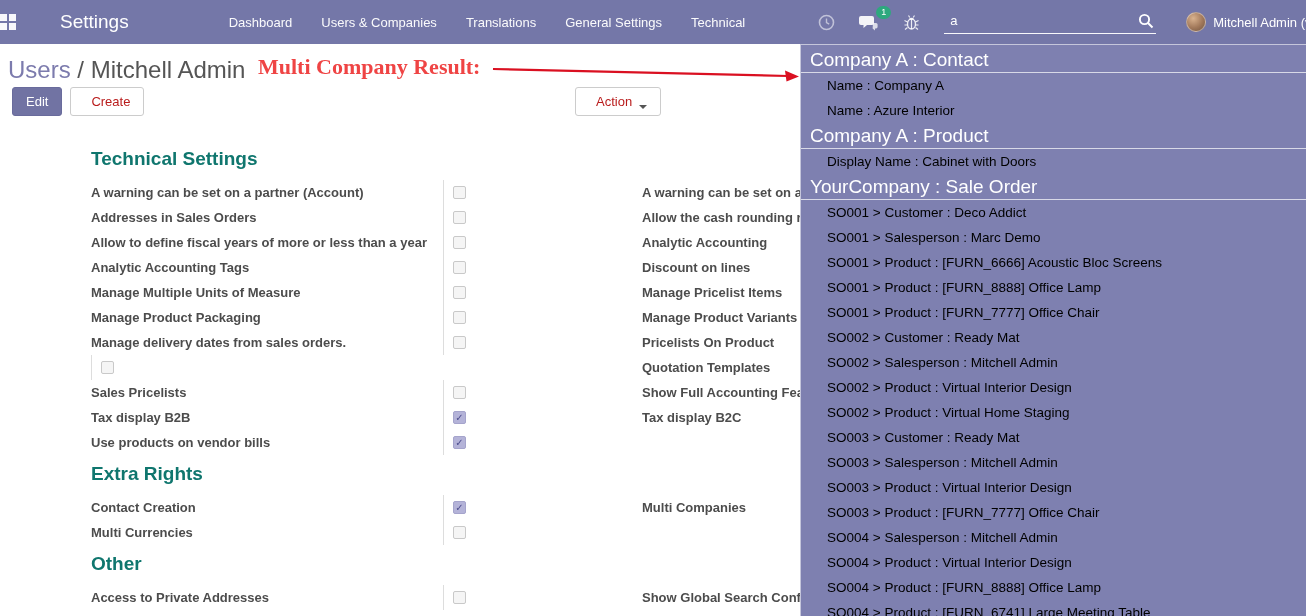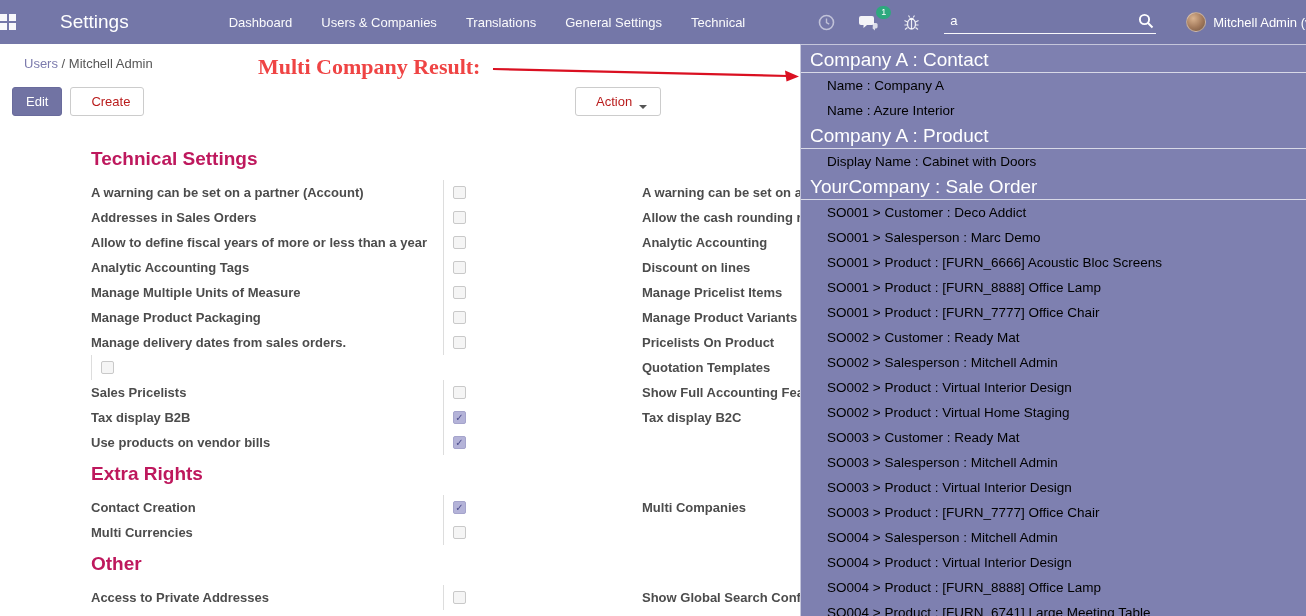--- a/index.html
+++ b/index.html
@@ -36,40 +36,40 @@
     font-size:13px; width:182px; padding:3px 0 5px 6px; font-family:inherit;
   }
   .search-box .mag { position:absolute; right:2px; top:3px; }
   .user-menu { display:flex; align-items:center; margin-right:12px; font-size:13px; cursor:pointer; white-space:nowrap; }
   .avatar { width:20px; height:20px; border-radius:50%; margin-right:7px;
     background:radial-gradient(circle at 35% 30%, #d9b28e 0%, #a1785a 55%, #6f5440 100%);
     border:1px solid rgba(255,255,255,.4); }
   .caret-down { width:0; height:0; border-left:4px solid transparent; border-right:4px solid transparent; border-top:4px solid #fff; margin-left:8px; }
 
   
-  .breadcrumb { position:absolute; top:56px; left:24px; font-size:13px; color:#555; z-index:5; }
+  .breadcrumb { position:absolute; top:56px; left:8px; font-size:24px; color:#555; z-index:5; }
   .bc-link { color:#7c7bad; cursor:pointer; }
   .btn-row { position:absolute; top:87px; left:12px; display:flex; z-index:5; }
   .btn { font-size:13px; padding:6px 13px; border-radius:3px; border:1px solid transparent; cursor:pointer; font-family:inherit; }
   .btn-primary { background:#7173a3; color:#fff; border-color:#696b9c; margin-right:8px; }
   .btn-default { background:#fff; color:#b91c1c; border-color:#ccc;padding-left:20px; }
   .action-btn { position:absolute; top:87px; left:575px; z-index:5; display:flex; align-items:flex-end; }
   .action-btn .caret { width:0; height:0; border-left:4px solid transparent; border-right:4px solid transparent; border-top:4px solid #555; margin-left:7px; }
 
   
   .annotation-text {
     position:absolute; left:258px; top:54px; z-index:10;
     font-family:"Liberation Serif", serif; font-size:22px; font-weight:700; color:#ef4444;
     white-space:nowrap;
   }
   .annotation-arrow { position:absolute; left:489px; top:58px; z-index:10; }
 
   
   .settings-form { position:absolute; left:91px; top:140px; width:1214px; z-index:1; }
-  .sec-title { font-size:19px; font-weight:bold; color:#be185d; padding:8px 0 10px; }
+  .sec-title { font-size:19px; font-weight:bold; color:#0f766e; padding:8px 0 10px; }
   .cols { display:flex; }
   .col-left { width:551px; }
   .col-right { width:560px; }
   .srow { display:flex; align-items:center; height:25px; }
   .lbl { width:352px; font-size:13px; font-weight:bold; color:#4c4c4c; white-space:nowrap; overflow:visible; }
   .sep { align-self:stretch; border-left:1px solid #ddd; }
   .cb {
     width:13px; height:13px; margin-left:9px; border:1px solid #c9c9c9; background:#f5f5f5;
     border-radius:2px; display:flex; align-items:center; justify-content:center;
     font-size:10px; line-height:11px; color:#4d4e8d; cursor:default;

